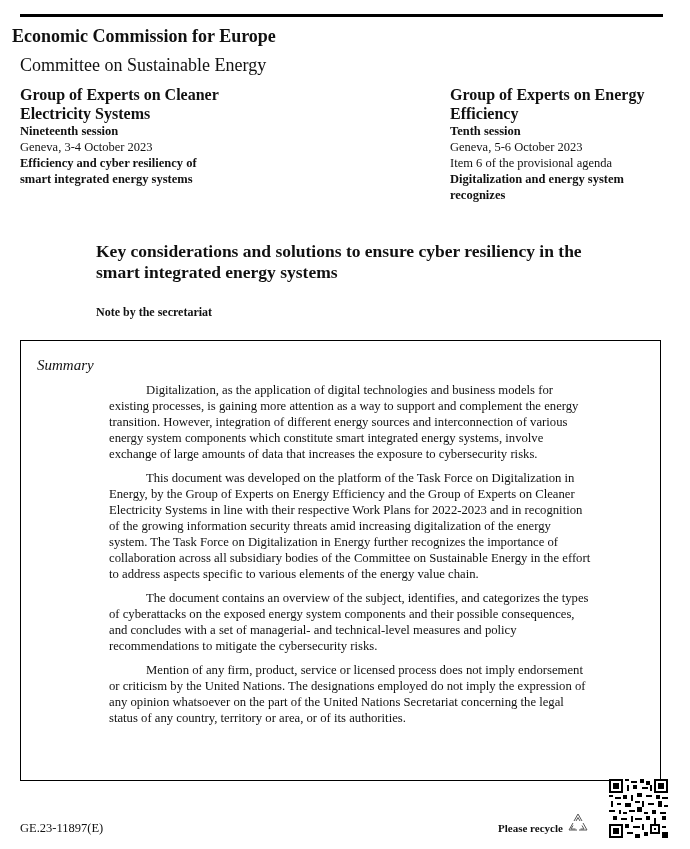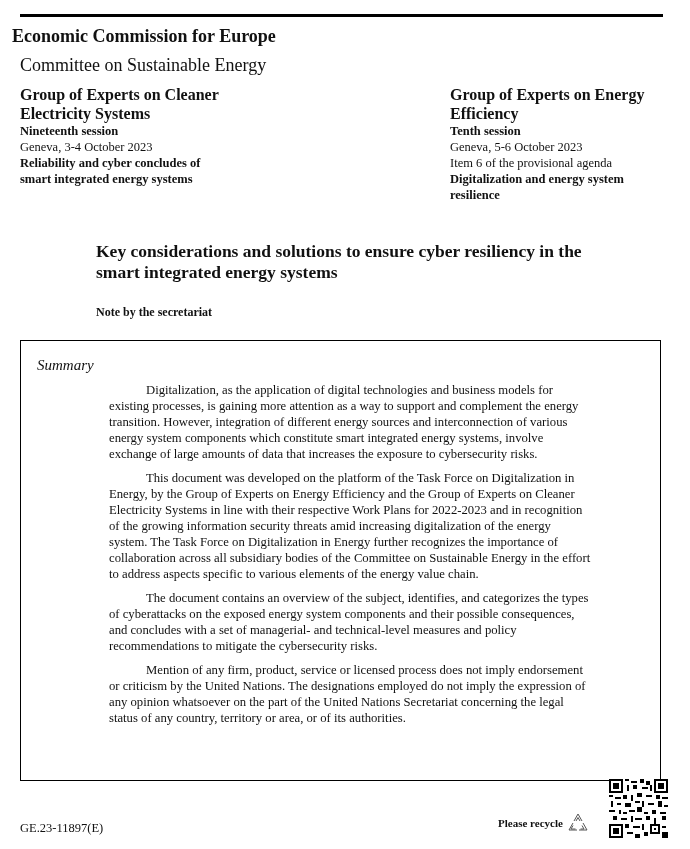--- a/index.html
+++ b/index.html
@@ -18,44 +18,44 @@
   .title { position: absolute; left: 96px; top: 241px; width: 520px; font-size: 17.5px; font-weight: bold; line-height: 21px; }
   .note { position: absolute; left: 96px; top: 305px; font-size: 12px; font-weight: bold; }
   .summary-box {
     position: absolute; left: 20px; top: 340px; width: 641px; height: 441px;
     border: 1.5px solid #000; box-sizing: border-box;
   }
   .summary-heading { position: absolute; left: 37px; top: 357px; font-size: 15px; font-style: italic; }
   .summary-body { position: absolute; left: 97px; top: 382px; width: 495px; font-size: 12.7px; line-height: 16px; }
   .summary-body p { margin: 0 0 8px 12px; text-indent: 37px; }
   .footer-code { position: absolute; left: 20px; top: 821px; font-size: 12.5px; }
-  .recycle { position: absolute; left: 498px; top: 812px; display: flex; align-items: center; }
+  .recycle { position: absolute; left: 498px; top: 812px; display: flex; align-items: flex-end; }
   .recycle-label { font-size: 11px; font-weight: bold; margin-right: 2px; margin-bottom: 2px; }
   .qr { position: absolute; left: 609px; top: 779px; width: 59px; height: 59px; background: #fff; }
 </style>
 </head>
 <body>
 
 <div class="top-rule"></div>
 <div class="org">Economic Commission for Europe</div>
 <div class="committee">Committee on Sustainable Energy</div>
 
 <div class="group group-left">
   <div class="gname">Group of Experts on Cleaner Electricity Systems</div>
   <div class="bold">Nineteenth session</div>
   <div>Geneva, 3-4 October 2023</div>
-  <div class="bold" style="width:200px">Reliability and cyber concludes of smart integrated energy systems</div>
+  <div class="bold" style="width:200px">Efficiency and cyber resiliency of smart integrated energy systems</div>
 </div>
 
 <div class="group group-right">
   <div class="gname" style="width:205px">Group of Experts on Energy Efficiency</div>
   <div class="bold">Tenth session</div>
   <div>Geneva, 5-6 October 2023</div>
   <div>Item 6 of the provisional agenda</div>
-  <div class="bold" style="width:195px">Digitalization and energy system resilience</div>
+  <div class="bold" style="width:195px">Digitalization and energy system recognizes</div>
 </div>
 
 <div class="title">Key considerations and solutions to ensure cyber resiliency in the smart integrated energy systems</div>
 <div class="note">Note by the secretariat</div>
 
 <div class="summary-box"></div>
 <div class="summary-heading">Summary</div>
 <div class="summary-body">
   <p>Digitalization, as the application of digital technologies and business models for existing processes, is gaining more attention as a way to support and complement the energy transition. However, integration of different energy sources and interconnection of various energy system components which constitute smart integrated energy systems, involve exchange of large amounts of data that increases the exposure to cybersecurity risks.</p>
   <p>This document was developed on the platform of the Task Force on Digitalization in Energy, by the Group of Experts on Energy Efficiency and the Group of Experts on Cleaner Electricity Systems in line with their respective Work Plans for 2022-2023 and in recognition of the growing information security threats amid increasing digitalization of the energy system. The Task Force on Digitalization in Energy further recognizes the importance of collaboration across all subsidiary bodies of the Committee on Sustainable Energy in the effort to address aspects specific to various elements of the energy value chain.</p>

